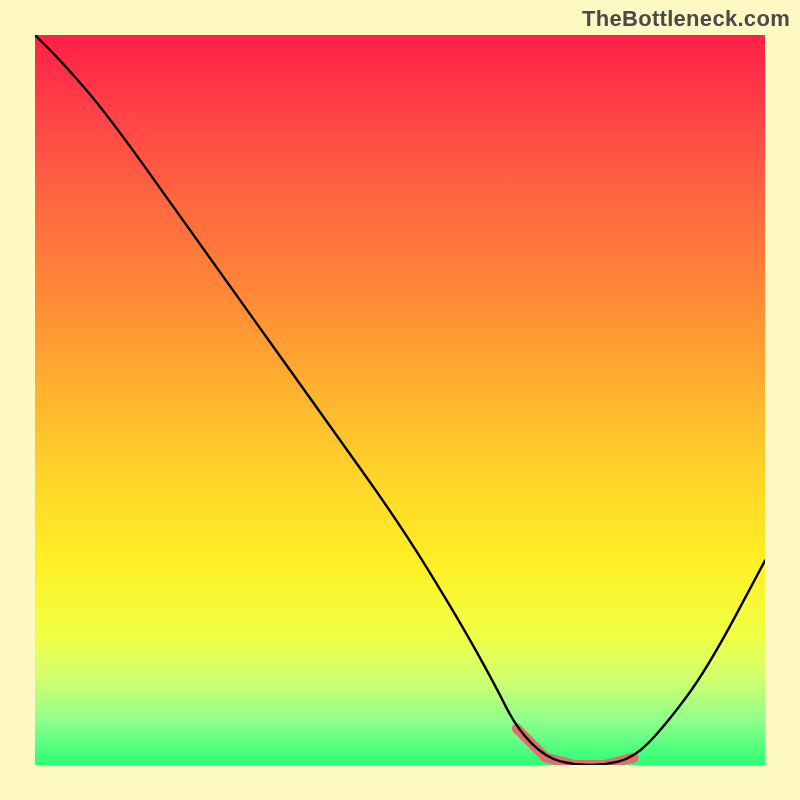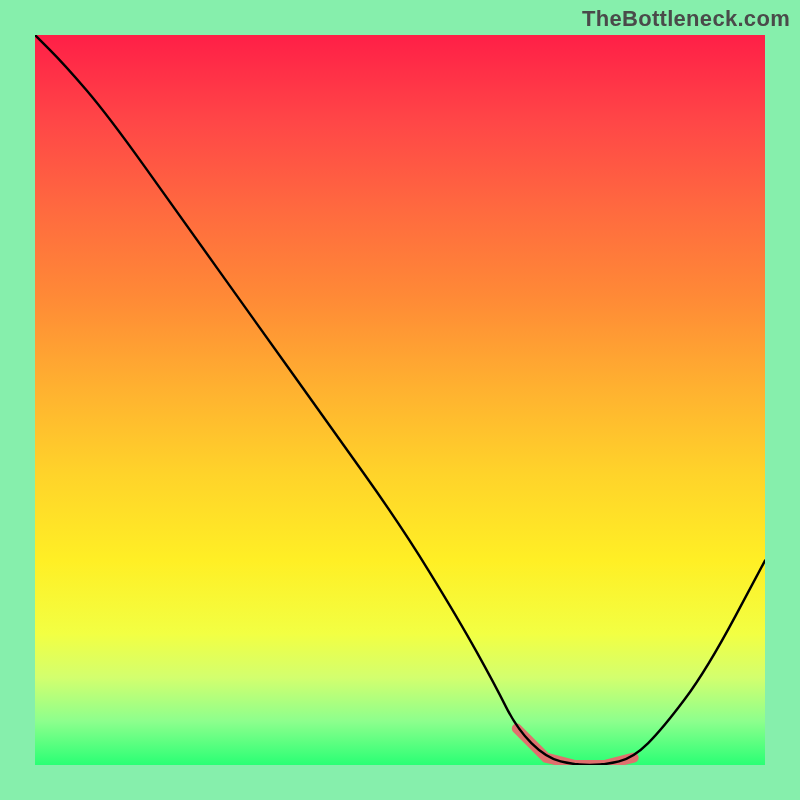--- a/index.html
+++ b/index.html
@@ -1,17 +1,17 @@
 <!DOCTYPE html>
 <html><head>
 <meta charset="utf-8">
 <style>
 * { margin: 0; padding: 0; box-sizing: border-box; }
 html, body { width: 800px; height: 800px; background: #000; overflow: hidden; }
-.wrap { position: relative; width: 800px; height: 800px; background: #86efac; padding-left: 40px; }
+.wrap { position: relative; width: 800px; height: 800px; background: #fef9c3; padding-left: 40px; }
 .watermark { position: absolute; top: 6px; right: 10px; font-family: Arial, Helvetica, sans-serif; font-size: 22px; font-weight: 600; color: #4a4a4a; letter-spacing: 0.3px; }
 .plot { position: absolute; left: 35px; top: 35px; width: 730px; height: 730px; }
 .gradient { position: absolute; inset: 0; background: linear-gradient(to bottom,
   #ff1f47 0%,
   #ff4747 12%,
   #ff6a3f 24%,
   #ff8a36 36%,
   #ffb030 48%,
   #ffd32a 60%,
   #ffef25 72%,

